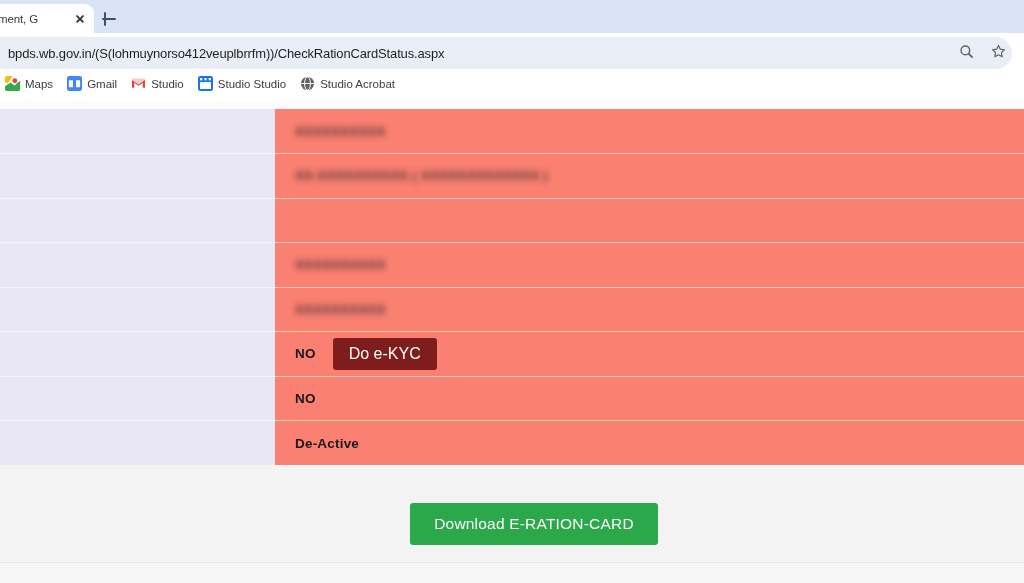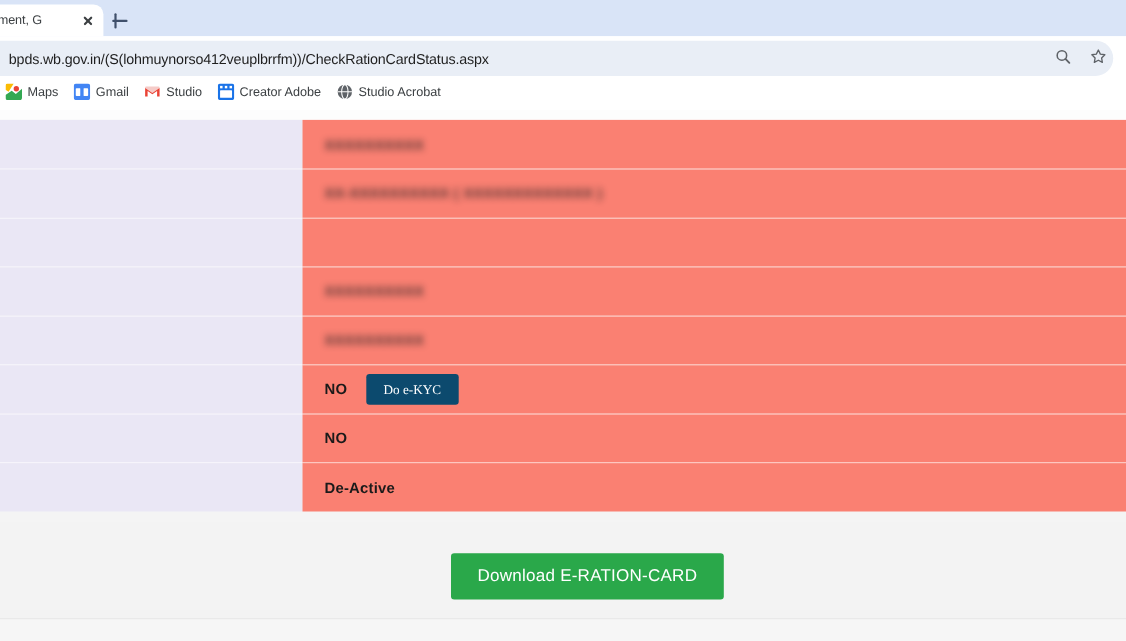--- a/index.html
+++ b/index.html
@@ -226,25 +226,25 @@
     opacity: 0.92;
     user-select: none;
   }
 
   .ekyc-wrap {
     display: flex;
     align-items: center;
     gap: 17px;
   }
   .btn-ekyc {
-    background: #0c4a6e;
+    background: #7f1d1d;
     color: #ffffff;
     border: none;
-    font-family: Liberation Serif, serif;
-    font-size: 12px;
+    font-family: Liberation Sans, sans-serif;
+    font-size: 16px;
     padding: 8px 16px;
     border-radius: 3px;
     cursor: pointer;
     line-height: 1;
     white-space: nowrap;
   }
 
   
   .below {
     position: absolute;
@@ -359,21 +359,21 @@
     <div class="bmk">
       <span class="bmk-ico">
         <svg width="15" height="15" viewBox="0 0 16 16">
           <rect width="16" height="16" rx="2.5" fill="#1a73e8"></rect>
           <rect x="2.2" y="2.2" width="2.4" height="2.4" fill="#ffffff"></rect>
           <rect x="6.8" y="2.2" width="2.4" height="2.4" fill="#ffffff"></rect>
           <rect x="11.4" y="2.2" width="2.4" height="2.4" fill="#ffffff"></rect>
           <rect x="2.2" y="6.4" width="11.6" height="7.4" rx="0.6" fill="#ffffff"></rect>
         </svg>
       </span>
-      <span>Creator Adobe</span>
+      <span>Studio Studio</span>
     </div>
 
     <div class="bmk">
       <span class="bmk-ico">
         <svg width="15" height="15" viewBox="0 0 16 16">
           <circle cx="8" cy="8" r="7" fill="#5f6368"></circle>
           <ellipse cx="8" cy="8" rx="3.1" ry="7" fill="none" stroke="#ffffff" stroke-width="1"></ellipse>
           <line x1="1" y1="8" x2="15" y2="8" stroke="#ffffff" stroke-width="1"></line>
         </svg>
       </span>

